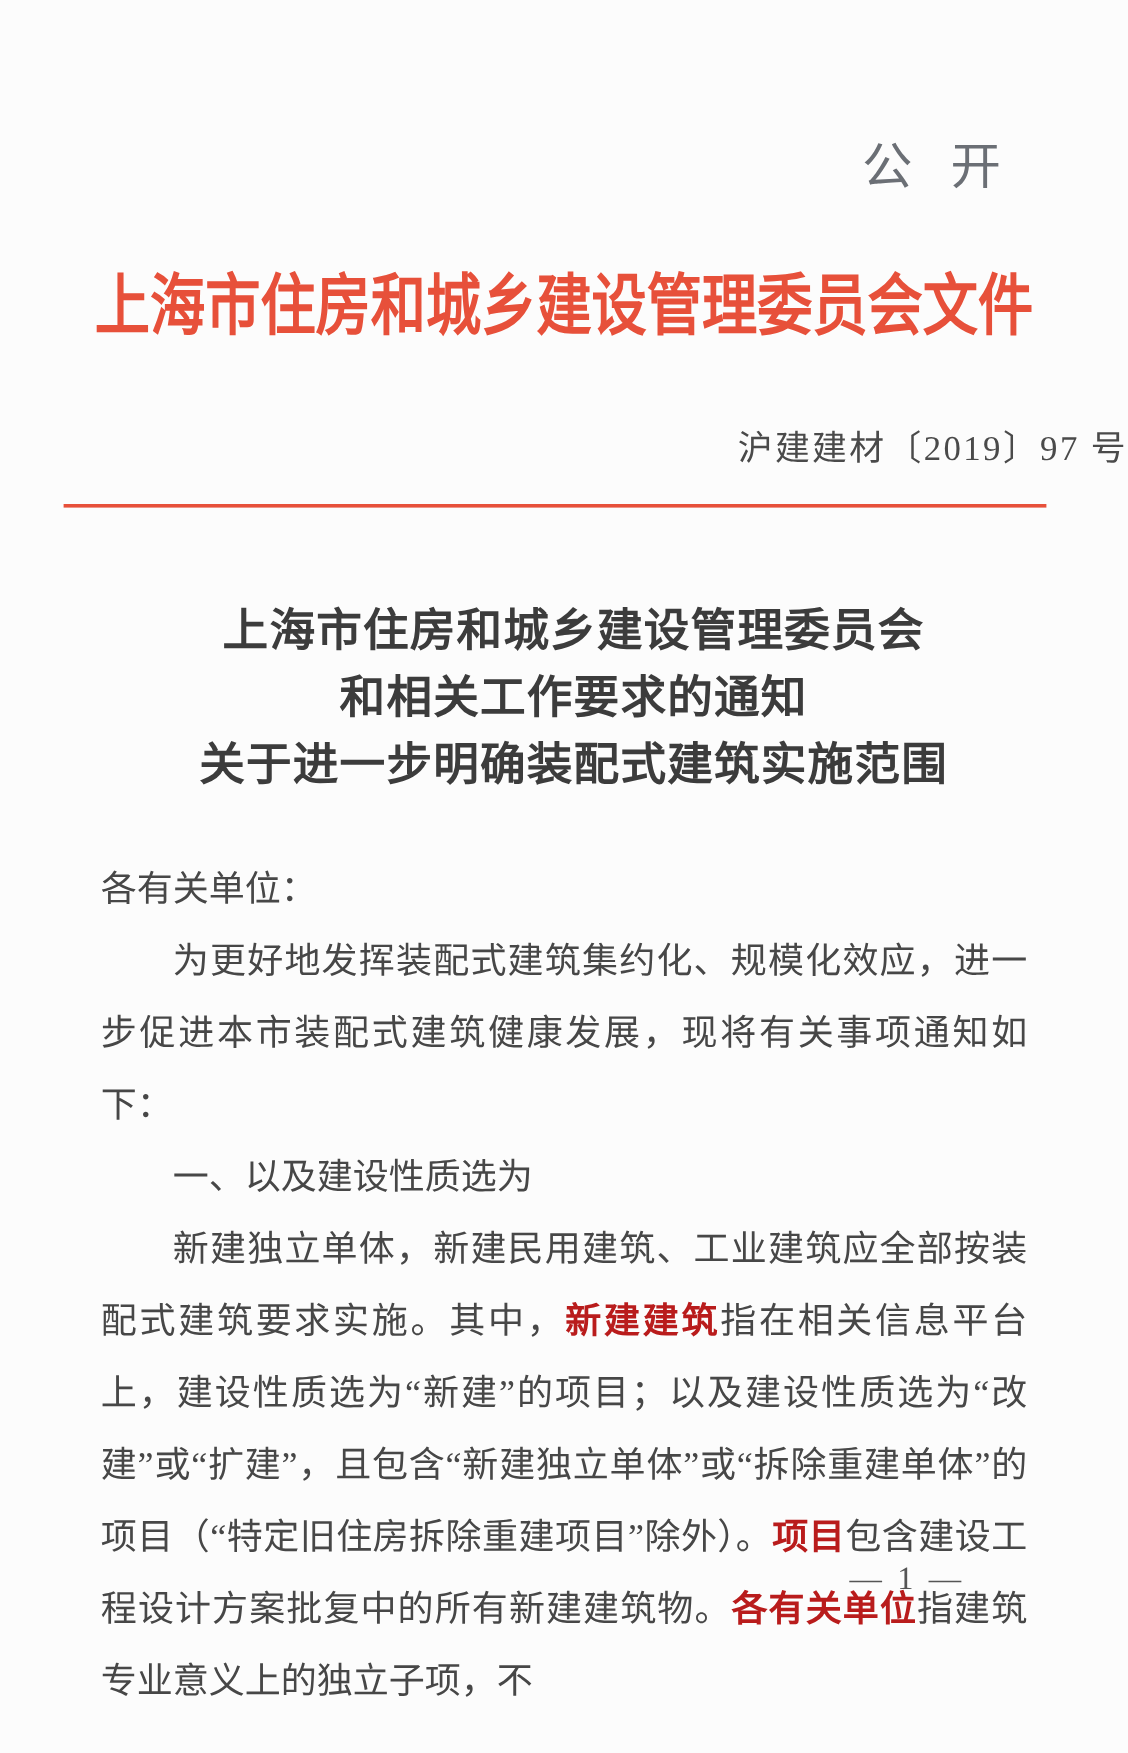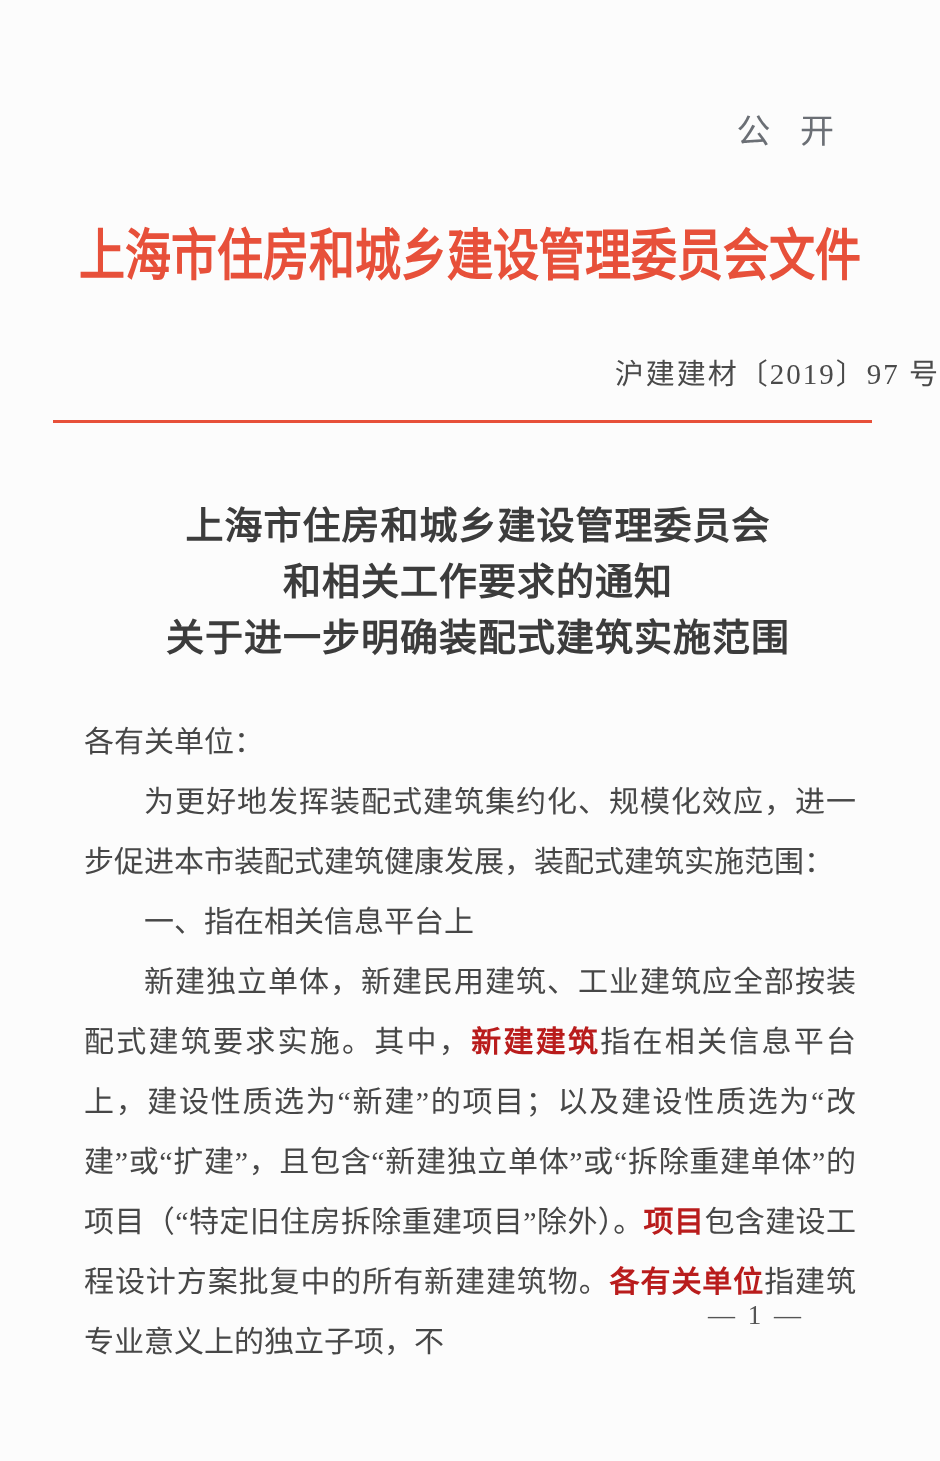--- a/index.html
+++ b/index.html
@@ -11,21 +11,21 @@
     margin: 0 auto;
     background: #fcfcfc;
     overflow: hidden;
     font-family: "Liberation Serif", "DejaVu Serif", serif;
   }
   
   .classification {
     position: absolute;
     top: 104px;
     right: 96px;
-    font-size: 34px;
+    font-size: 42px;
     letter-spacing: 10px;
     color: #6b6f75;
     font-family: "Liberation Sans", "DejaVu Sans", sans-serif;
   }
   
   .banner {
     position: absolute;
     top: 203px;
     left: 0;
     width: 100%;
@@ -115,23 +115,23 @@
 
   <div class="doc-title">
     <div>上海市住房和城乡建设管理委员会</div>
     <div>和相关工作要求的通知</div>
     <div>关于进一步明确装配式建筑实施范围</div>
   </div>
 
   <div class="doc-body">
     <p class="salutation">各有关单位：</p>
 
-    <p class="indent">为更好地发挥装配式建筑集约化、规模化效应，进一步促进本市装配式建筑健康发展，装配式建筑实施范围：</p>
+    <p class="indent">为更好地发挥装配式建筑集约化、规模化效应，进一步促进本市装配式建筑健康发展，现将有关事项通知如下：</p>
 
-    <p class="indent">一、指在相关信息平台上</p>
+    <p class="indent">一、以及建设性质选为</p>
 
     <p class="indent">
       <span>新建独立单体，新建民用建筑、工业建筑应全部按装配式建筑要求实施。其中，</span><span class="seg-bold">新建建筑</span><span>指在相关信息平台上，建设性质选为“新建”的项目；以及建设性质选为“改建”或“扩建”，且包含“新建独立单体”或“拆除重建单体”的项目（“特定旧住房拆除重建项目”除外）。</span><span class="seg-bold">项目</span><span>包含建设工程设计方案批复中的所有新建建筑物。</span><span class="seg-bold">各有关单位</span><span>指建筑专业意义上的独立子项，不</span>
     </p>
   </div>
 
   <div class="page-footer">— 1 —</div>
 
 </div>
 

